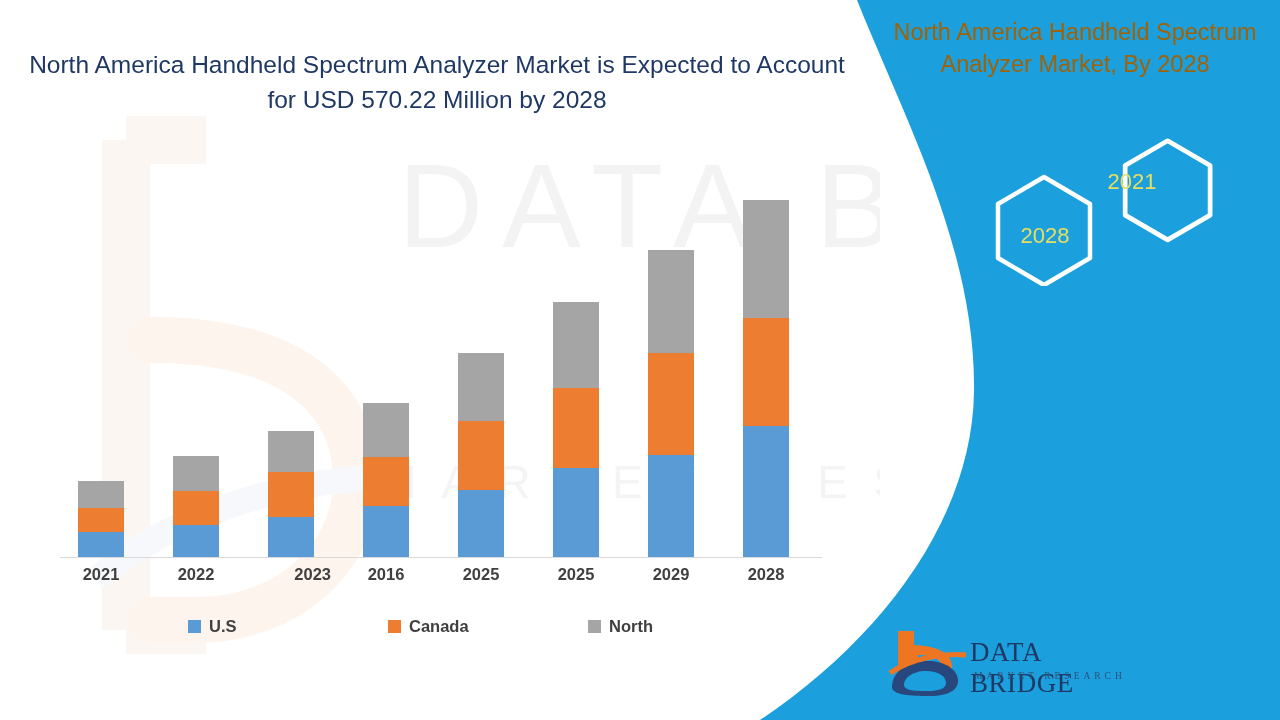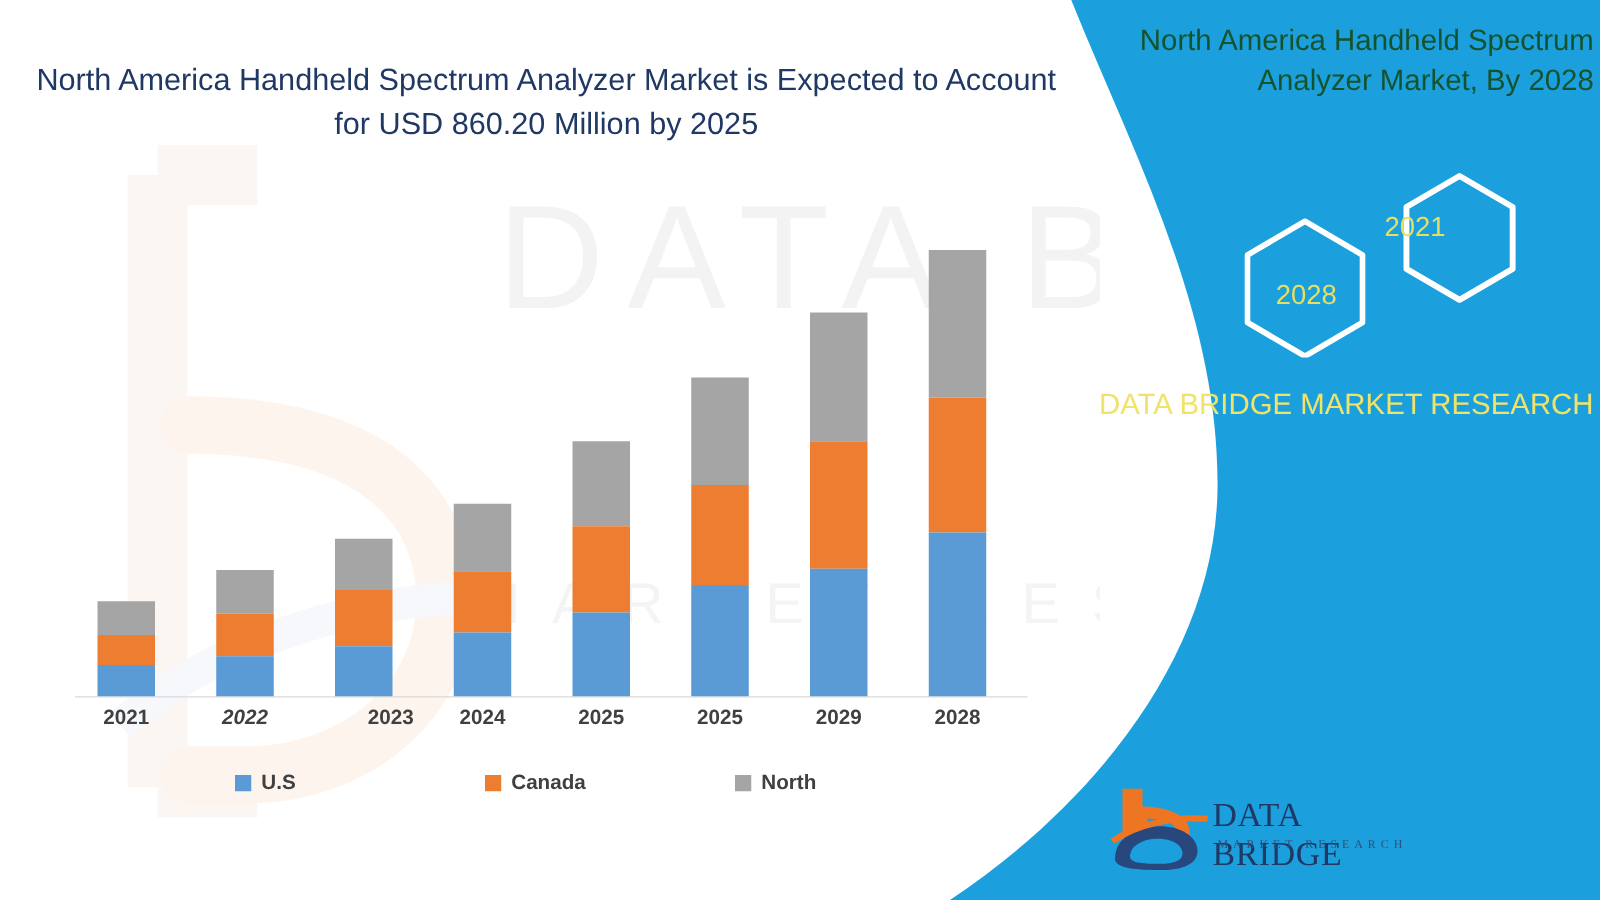--- a/index.html
+++ b/index.html
@@ -82,21 +82,21 @@
   
   #right-panel {
     position:absolute; left:0; top:0; width:1280px; height:720px;
     pointer-events:none;
   }
   #right-content {
     position:absolute; left:880px; top:0; width:400px; height:720px;
   }
   #panel-title {
     position:absolute; left:-5px; top:16px; width:400px;
-    text-align:right; color:#14532d;
+    text-align:center; color:#a16207;
     font-size:23.5px; line-height:1.38; font-weight:400;
   }
   #hexes {
     position:absolute; left:0; top:116px; width:400px; height:170px;
   }
   .hex-label {
     position:absolute; color:#e8de61; font-size:22px; text-align:center;
     width:110px;
   }
   #brand-text {
@@ -127,21 +127,21 @@
 
     <svg id="wm-logo-b" viewBox="0 0 330 560">
       <path d="M70 30 L70 520 M70 30 L150 30 M70 520 L150 520" stroke="#fbeee8" stroke-width="48" fill="none"></path>
       <path d="M95 230 C 250 230, 300 300, 300 370 C 300 450, 230 510, 140 510 L95 510" stroke="#fdeadf" stroke-width="46" fill="none" stroke-linecap="round"></path>
       <path d="M40 470 C 120 400, 240 370, 320 368" stroke="#eef2fa" stroke-width="26" fill="none"></path>
     </svg>
 
     <div class="watermark" id="wm-top">DATA BRIDGE</div>
     <div class="watermark" id="wm-bottom">MARKET RESEARCH</div>
 
-    <div id="chart-title">North America Handheld Spectrum Analyzer Market is Expected to Account for USD 860.20 Million by 2025</div>
+    <div id="chart-title">North America Handheld Spectrum Analyzer Market is Expected to Account for USD 570.22 Million by 2028</div>
 
     <div id="plot">
       <div id="axis-line"></div>
 
     <div class="bar-group" style="left: 18px; width: 46px;">
           <div class="seg seg-mexico" style="height: 27px; background: rgb(165, 165, 165);"></div>
           <div class="seg seg-canada" style="height: 24px; background: rgb(237, 125, 49);"></div>
           <div class="seg seg-us" style="height: 25px; background: rgb(91, 155, 213);"></div>
         </div>
         <div class="bar-group" style="left: 113px; width: 46px;">
@@ -176,23 +176,23 @@
         </div>
         <div class="bar-group" style="left: 683px; width: 46px;">
           <div class="seg seg-mexico" style="height: 118px; background: rgb(165, 165, 165);"></div>
           <div class="seg seg-canada" style="height: 108px; background: rgb(237, 125, 49);"></div>
           <div class="seg seg-us" style="height: 131px; background: rgb(91, 155, 213);"></div>
         </div>
       </div>
 
     <div id="x-labels">
         <span class="x-label" style="left: 1px;">2021</span>
-        <span class="x-label" style="left: 96px; font-style: italic;">2022</span>
+        <span class="x-label" style="left: 96px;">2022</span>
         <span class="x-label" style="left: 191px; text-align: right;">2023</span>
-        <span class="x-label" style="left: 286px;">2024</span>
+        <span class="x-label" style="left: 286px;">2016</span>
         <span class="x-label" style="left: 381px;">2025</span>
         <span class="x-label" style="left: 476px;">2025</span>
         <span class="x-label" style="left: 571px;">2029</span>
         <span class="x-label" style="left: 666px;">2028</span>
       </div>
 
     <div id="legend">
         <div class="legend-item" style="left: 128px;">
           <span class="legend-swatch" style="background: rgb(91, 155, 213);"></span>
           <span class="legend-label">U.S</span>
@@ -218,21 +218,20 @@
 
     <div id="hexes">
       <svg width="400" height="170" viewBox="0 0 400 170">
         <polygon points="252,48 288,27 324,48 324,90 288,111 252,90" transform="translate(-5,0) scale(1.18) translate(-40,-6)" fill="none" stroke="#ffffff" stroke-width="4" stroke-linejoin="round"></polygon>
         <polygon points="118,88 164,61 210,88 210,142 164,169 118,142" fill="none" stroke="#ffffff" stroke-width="4.5" stroke-linejoin="round"></polygon>
       </svg>
       <span class="hex-label" style="left:197px; top:53px;">2021</span>
       <span class="hex-label" style="left:110px; top:107px;">2028</span>
     </div>
 
-    <div id="brand-text">DATA BRIDGE MARKET RESEARCH</div>
 
     <div id="logo">
       <svg width="80" height="72" viewBox="0 0 80 72">
         <path d="M10 6 L26 6 L26 64 L10 64 Z" fill="#ee7623"></path>
         <path d="M22 20 C 52 20, 64 30, 64 42 C 64 54, 52 62, 36 62 L22 62 Z" fill="#ee7623"></path>
         <path d="M30 30 C 48 30, 54 36, 54 43 C 54 51, 46 55, 35 55 L30 55 Z" fill="#1ba0dd"></path>
         <path d="M4 62 C 4 46, 20 36, 40 36 C 56 36, 70 44, 70 56 C 70 66, 58 71, 42 71 C 22 71, 4 70, 4 62 Z" fill="#27477d"></path>
         <path d="M16 60 C 16 52, 26 46, 38 46 C 50 46, 58 51, 58 58 C 58 64, 50 66, 40 66 C 28 66, 16 66, 16 60 Z" fill="#1ba0dd"></path>
         <path d="M2 48 C 22 34, 52 28, 78 30" stroke="#ee7623" stroke-width="5" fill="none"></path>
       </svg>

